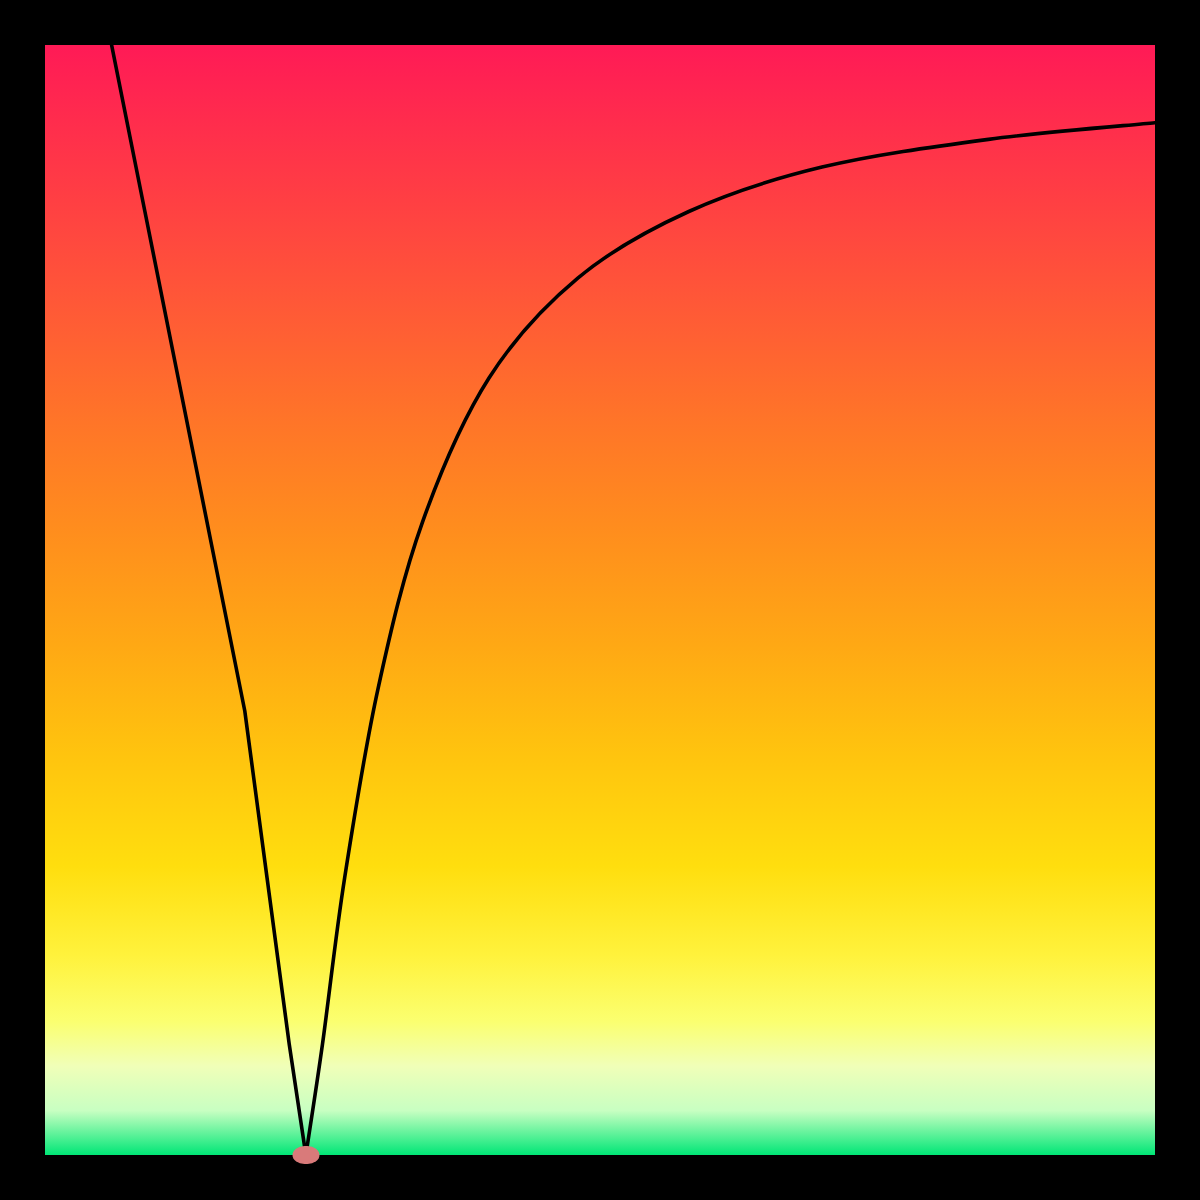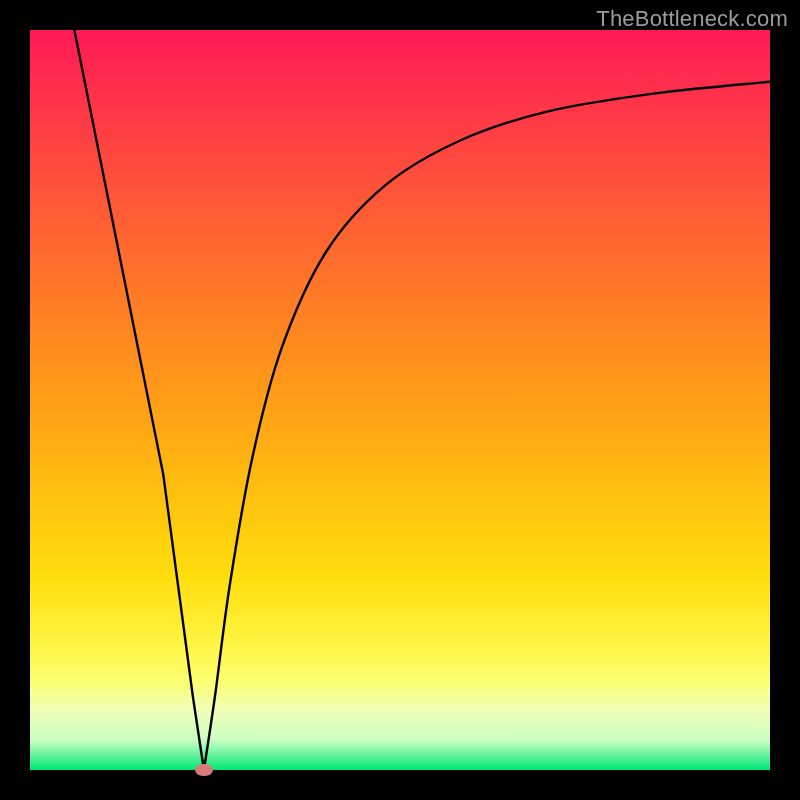--- a/index.html
+++ b/index.html
@@ -67,21 +67,20 @@
     border-radius: 8px / 6px;
     z-index: 6;
     transform: translate(-50%, -50%);
   }
 </style>
 </head>
 <body>
 
 <div class="canvas">
 
-  <div class="watermark">TheBottleneck.com</div>
 
   <div class="plot-area">
 
     <svg class="curve" viewBox="0 0 740 740" preserveAspectRatio="none">
       <path id="curve-path" stroke="#000" stroke-width="2.4" fill="none" stroke-linejoin="round" stroke-linecap="round" d="M44.40 0.00 L66.60 111.00 L88.80 222.00 L111.00 333.00 L133.20 444.00 L148.00 555.00 L162.80 666.00 L173.90 740.00 L173.90 740.00 C175.75 727.67 180.68 696.83 185.00 666.00 C189.32 635.17 193.63 594.47 199.80 555.00 C205.97 515.53 213.37 468.67 222.00 429.20 C230.63 389.73 239.27 352.73 251.60 318.20 C263.93 283.67 278.73 249.13 296.00 222.00 C313.27 194.87 333.00 173.90 355.20 155.40 C377.40 136.90 402.07 123.33 429.20 111.00 C456.33 98.67 484.70 89.42 518.00 81.40 C551.30 73.38 592.00 67.83 629.00 62.90 C666.00 57.97 721.50 53.65 740.00 51.80"></path>
     </svg>
 
     <div class="marker" id="min-marker" style="left: 173.9px; top: 740px;"></div>
 
   </div>

